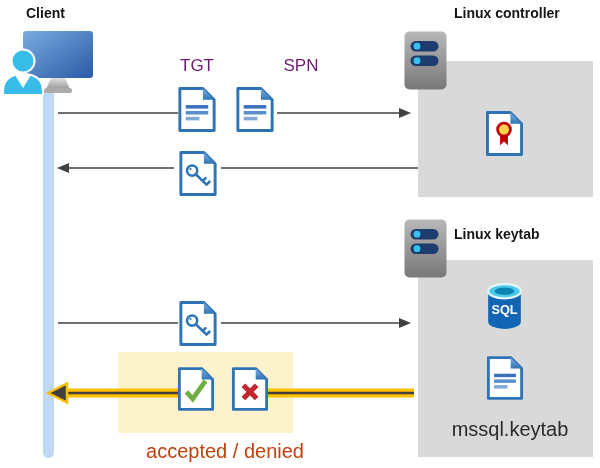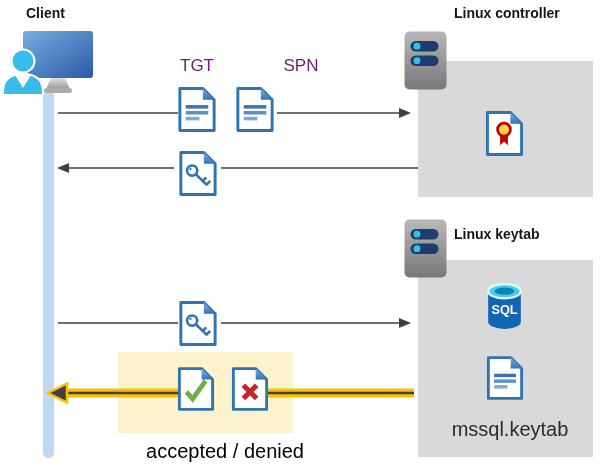--- a/index.html
+++ b/index.html
@@ -6,21 +6,21 @@
   #stage{
     position:relative;width:600px;height:468px;background:#ffffff;overflow:hidden;
     font-family:"Liberation Sans",sans-serif;
   }
   .abs{position:absolute;}
   .graybox{background:#D9D9D9;}
   .hl{background:#FCF3CD;}
   .lifeline{background:#BFD9F4;border-radius:6px;}
   .hdr{font-weight:bold;font-size:14px;color:#151515;line-height:1.18;}
   .small-lbl{font-size:17px;color:#701a75;text-align:center;}
-  .cap{font-size:20px;color:#000000;text-align:center;}
+  .cap{font-size:20px;color:#c2410c;text-align:center;}
   .keytab{font-size:20px;color:#2B2B2B;text-align:center;}
   svg{display:block;}
 </style>
 </head>
 <body>
 
 <div id="stage">
 
   <svg width="0" height="0" class="abs" aria-hidden="true">
     <defs>

